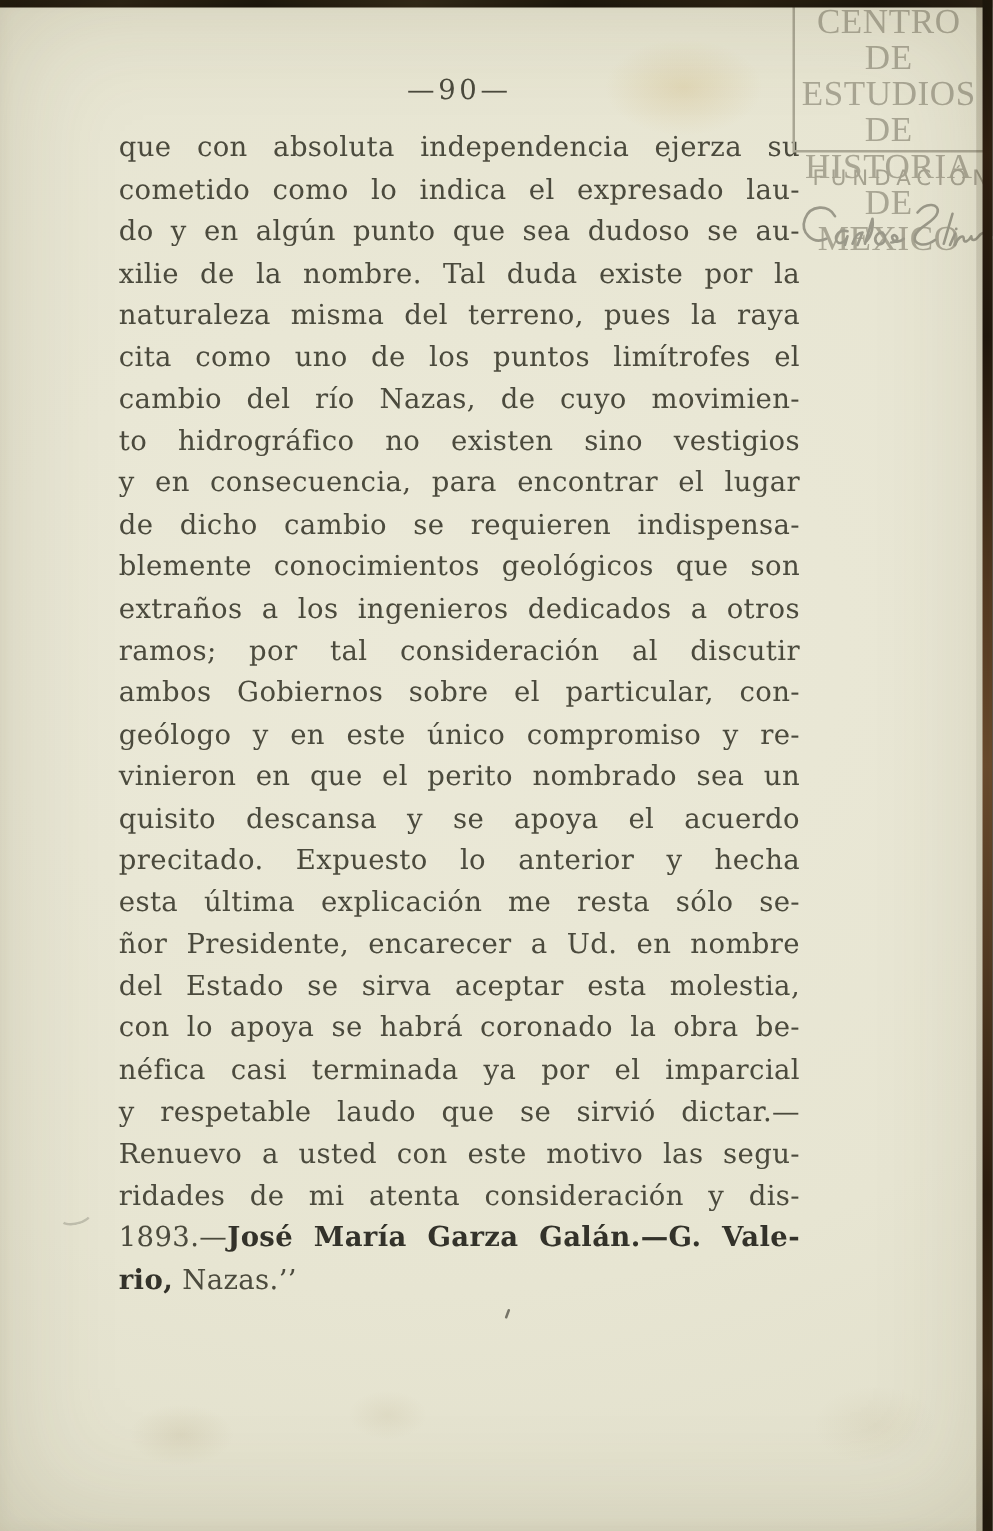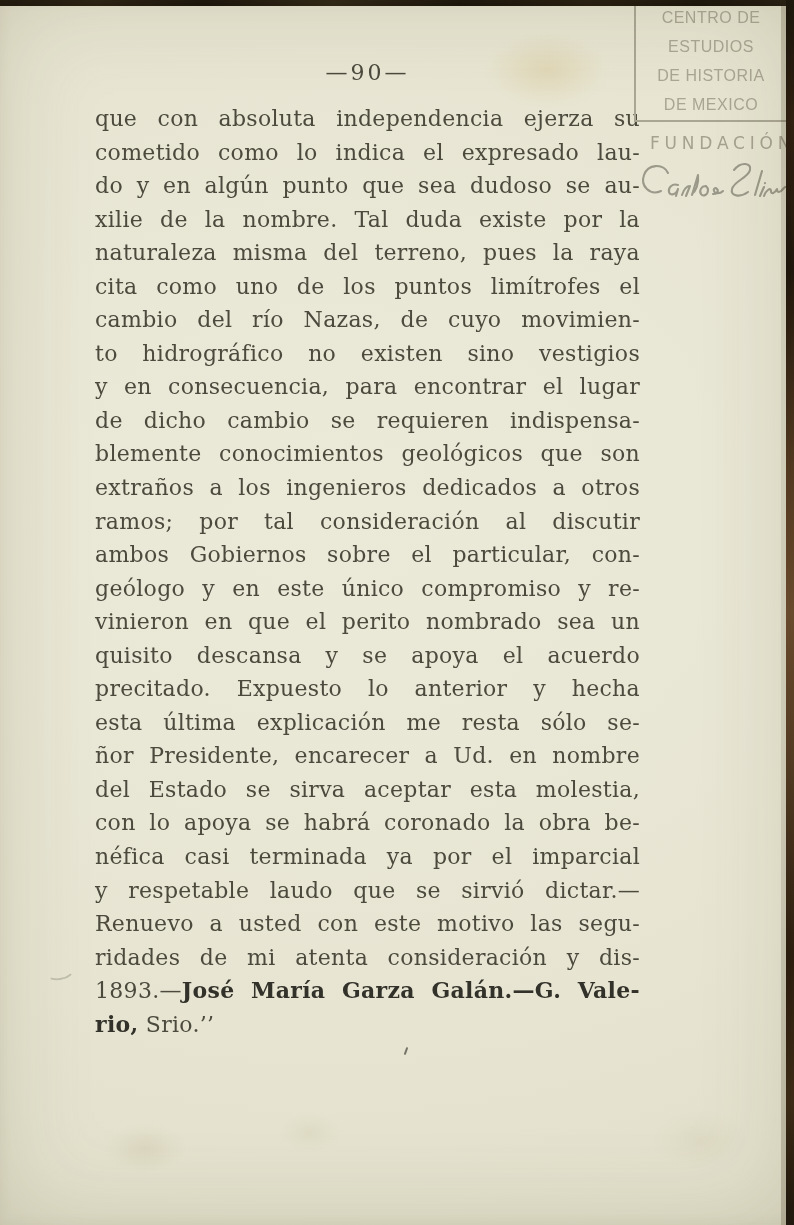--- a/index.html
+++ b/index.html
@@ -46,22 +46,22 @@
   .line {
     height: 33.55px; line-height: 33.55px;
     text-align: justify; text-align-last: justify;
   }
   .line.last { text-align-last: left; }
   .line .bold { font-weight: bold; color: #33322a; }
 
   
   .wm-org {
     position: absolute; top: 3px; left: 634px; width: 154px;
-    text-align: center; font-family: Liberation Sans, sans-serif;
-    font-size: 16px; line-height: 29px; color: #a9a694; letter-spacing: 0.5px;
+    text-align: center; font-family: Liberation Serif, serif;
+    font-size: 28px; line-height: 29px; color: #a9a694; letter-spacing: 0.5px;
   }
   .wm-vline { position: absolute; top: 5px; left: 634px; width: 2px; height: 115px; background: #a9a694; }
   .wm-hline { position: absolute; top: 120px; left: 634px; width: 154px; height: 2px; background: #a9a694; }
   .wm-foundation {
     position: absolute; top: 133px; left: 650px;
     font-family: "DejaVu Sans", sans-serif; font-size: 17px;
     letter-spacing: 4.8px; color: #a5a290; white-space: nowrap;
   }
   .wm-signature { position: absolute; top: 158px; left: 638px; width: 158px; height: 54px; }
   .wm-signature svg { display: block; }
@@ -107,21 +107,21 @@
       <div class="line"><span>precitado. Expuesto lo anterior y hecha</span></div>
       <div class="line"><span>esta última explicación me resta sólo se-</span></div>
       <div class="line"><span>ñor Presidente, encarecer a Ud. en nombre</span></div>
       <div class="line"><span>del Estado se sirva aceptar esta molestia,</span></div>
       <div class="line"><span>con lo apoya se habrá coronado la obra be-</span></div>
       <div class="line"><span>néfica casi terminada ya por el imparcial</span></div>
       <div class="line"><span>y respetable laudo que se sirvió dictar.—</span></div>
       <div class="line"><span>Renuevo a usted con este motivo las segu-</span></div>
       <div class="line"><span>ridades de mi atenta consideración y dis-</span></div>
       <div class="line"><span>1893.—</span><span class="bold">José María Garza Galán.—G. Vale-</span></div>
-      <div class="line last"><span class="bold">rio,</span><span> Srio.’’</span></div>
+      <div class="line last"><span class="bold">rio,</span><span> Nazas.’’</span></div>
     </div>
 
   <div>
     <div class="wm-vline"></div>
     <div class="wm-org">
       <div>CENTRO DE</div>
       <div>ESTUDIOS</div>
       <div>DE HISTORIA</div>
       <div>DE MEXICO</div>
     </div>

